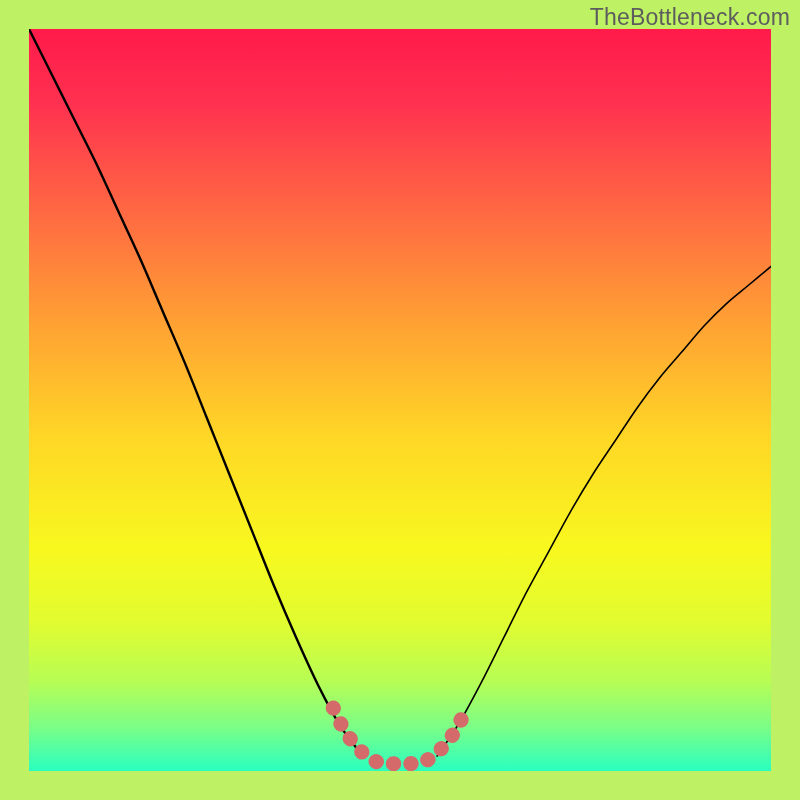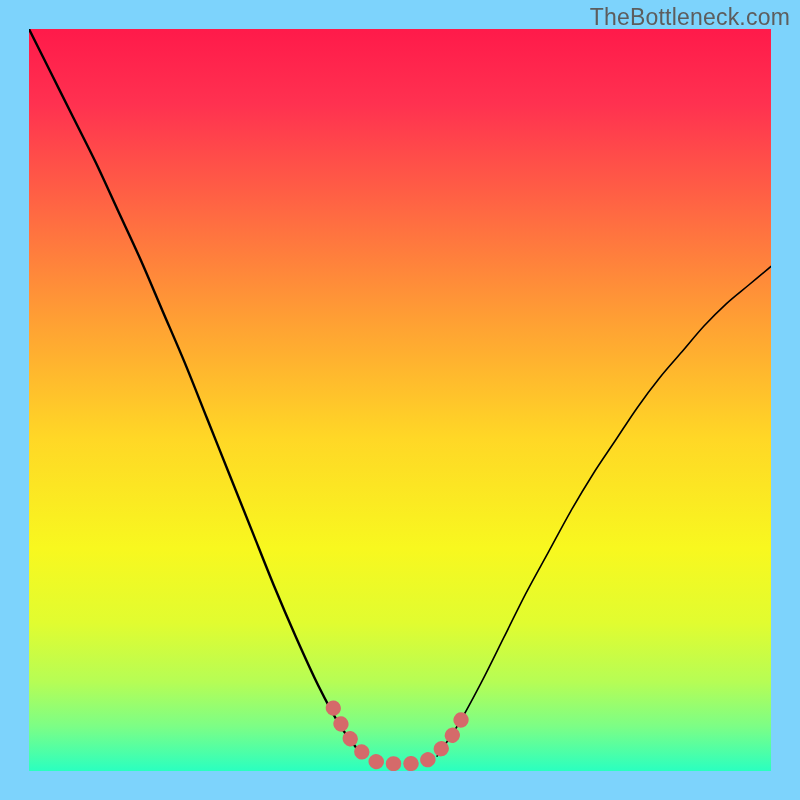--- a/index.html
+++ b/index.html
@@ -7,21 +7,21 @@
     padding: 0;
     width: 800px;
     height: 800px;
     overflow: hidden;
     background: #000;
     font-family: Arial, Helvetica, sans-serif;
   }
   .frame {
     position: absolute;
     inset: 0;
-    background: #7dd3fc;
+    background: #bef264;
   }
   .plot {
     position: absolute;
     left: 29px;
     top: 29px;
     width: 742px;
     height: 742px;
     overflow: hidden;
   }
   .watermark {

